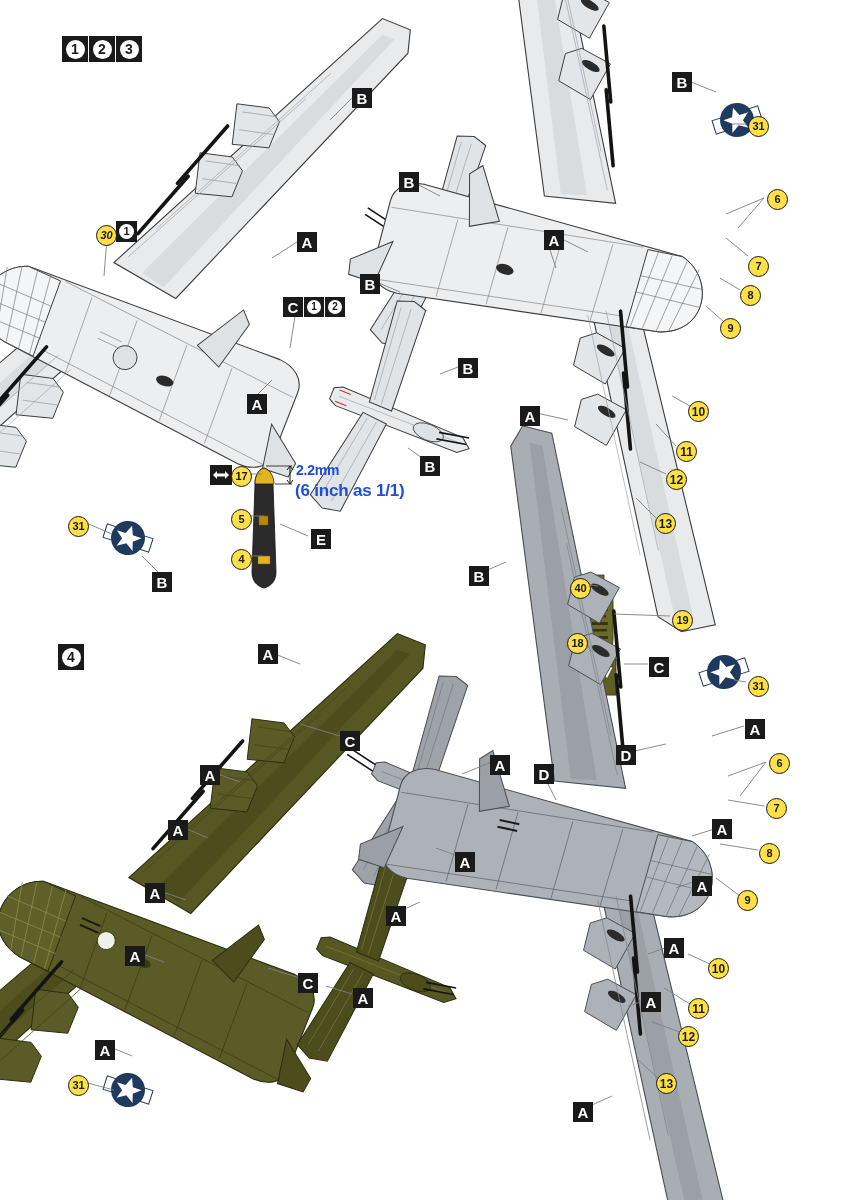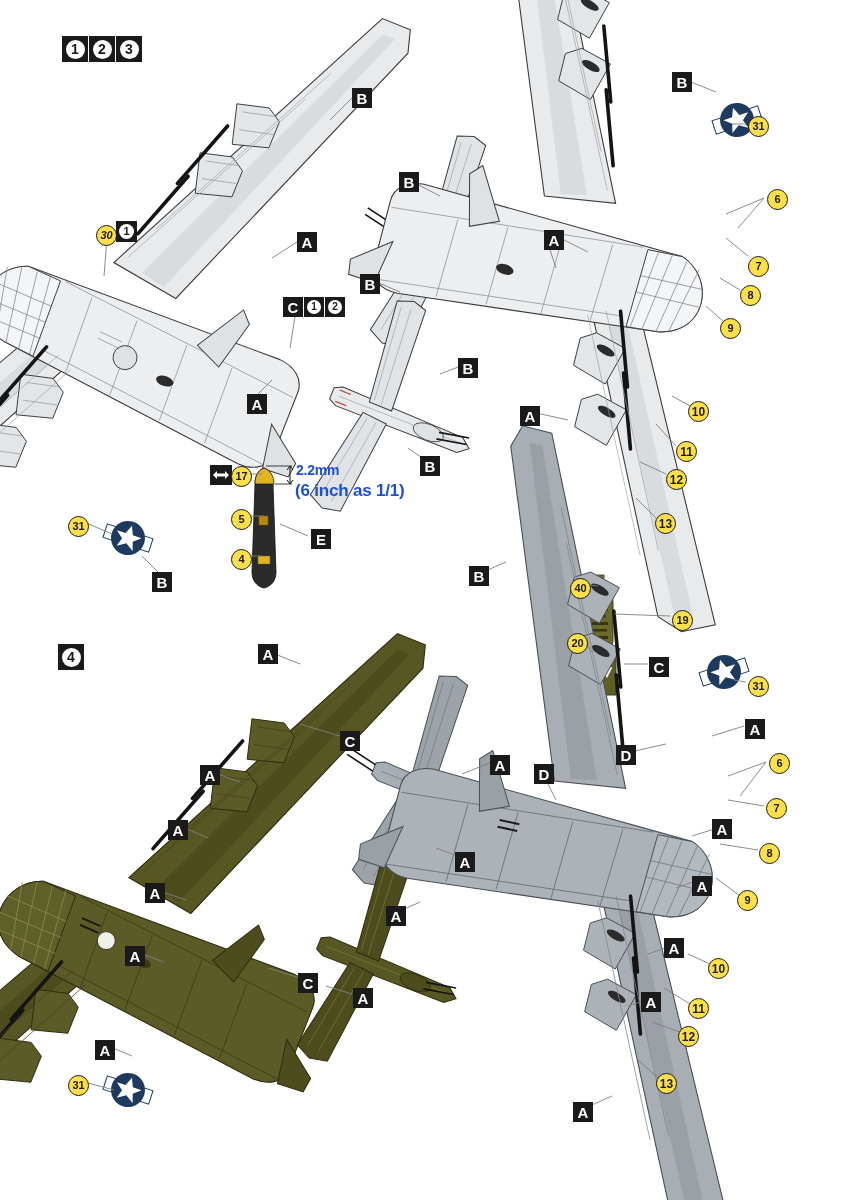--- a/index.html
+++ b/index.html
@@ -641,21 +641,21 @@
   </div>
   <div class="badge-part" style="left:231px; top:466px;text-align:center;">17</div>
   <div class="badge-part" style="left:231px; top:509px;">5</div>
   <div class="badge-part" style="left:231px; top:549px;">4</div>
   <div class="badge-square" style="left:311px; top:529px;">E</div>
   <div class="dim-text dim-main" style="left:296px; top:462px;">2.2mm</div>
   <div class="dim-text dim-sub" style="left:295px; top:481px;">(6 inch as 1/1)</div>
 
   <div class="badge-part" style="left:570px; top:578px;">40</div>
   <div class="badge-part" style="left:672px; top:610px;">19</div>
-  <div class="badge-part" style="left:567px; top:633px;">20</div>
+  <div class="badge-part" style="left:567px; top:633px;">18</div>
   <div class="badge-square" style="left:649px; top:657px;">C</div>
 
   <div class="badge-step" style="left:58px; top:644px;">
     <div class="disc">4</div>
   </div>
 
   <div class="badge-square" style="left:258px; top:644px;">A</div>
   <div class="badge-square" style="left:340px; top:731px;">C</div>
   <div class="badge-square" style="left:200px; top:765px;">A</div>
   <div class="badge-square" style="left:168px; top:820px;">A</div>

